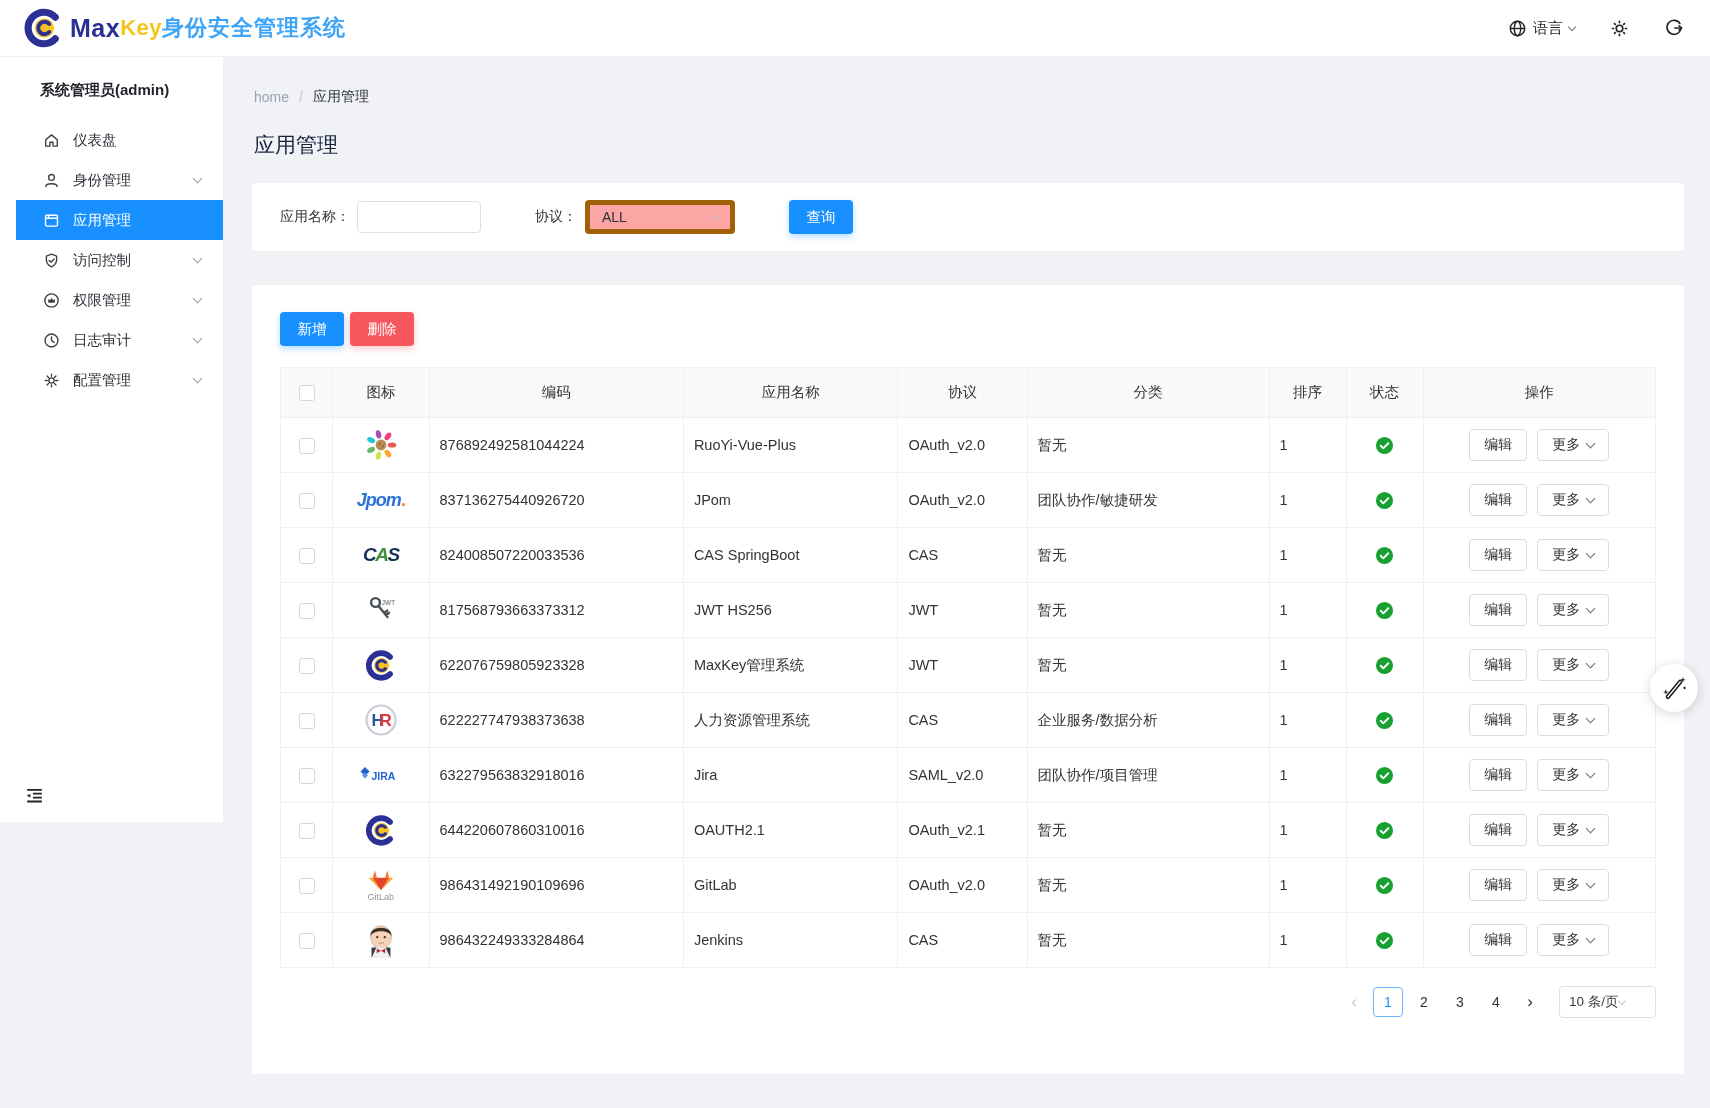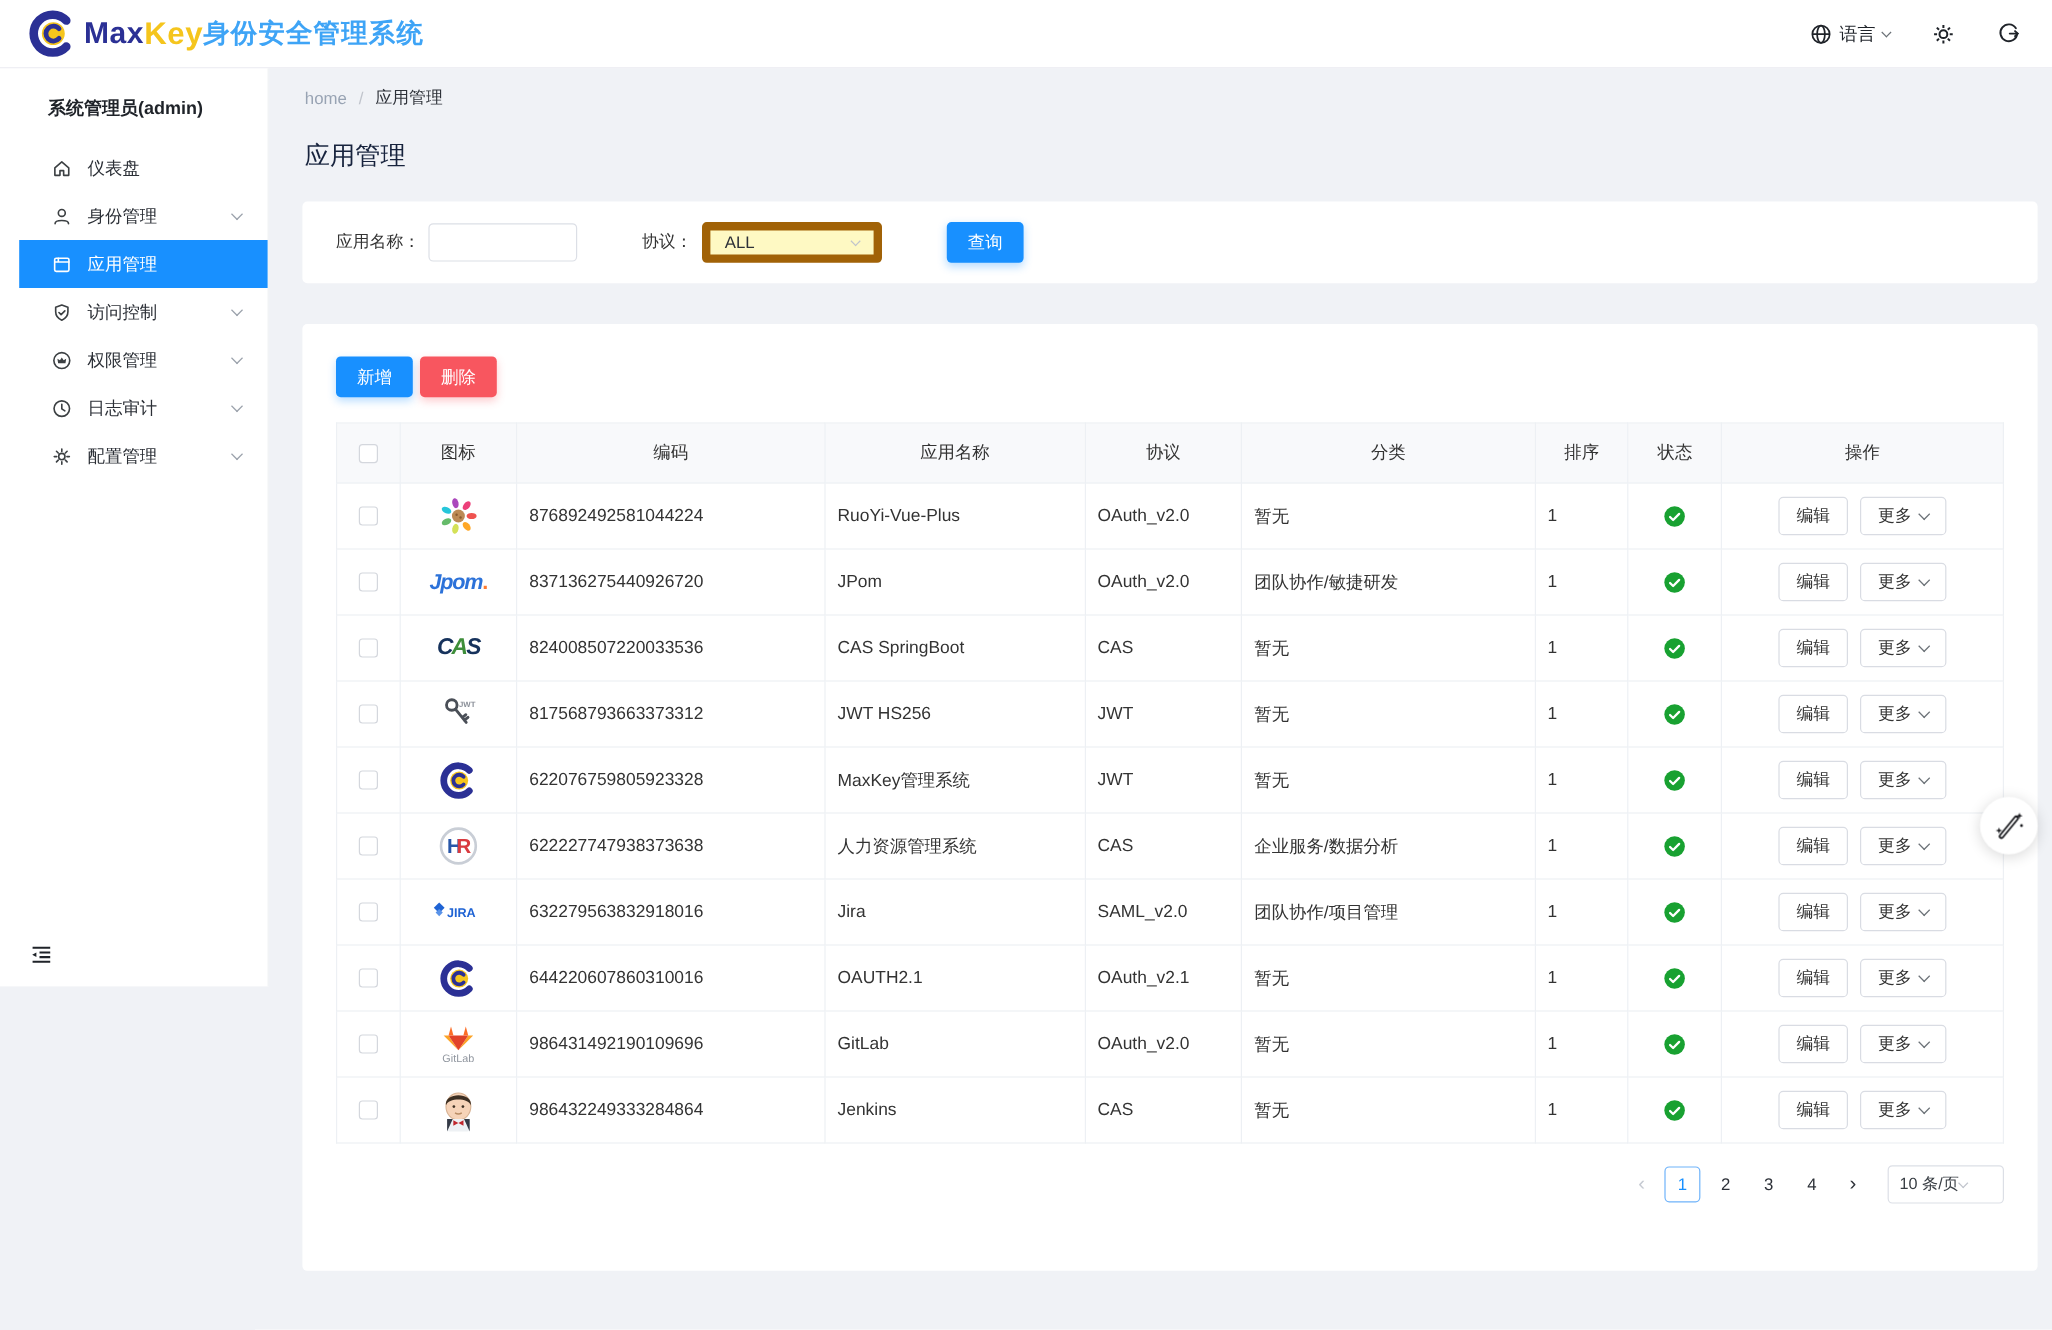--- a/index.html
+++ b/index.html
@@ -9,51 +9,51 @@
   }
   *{margin:0;padding:0;box-sizing:border-box;}
   html,body{width:1710px;height:1108px;overflow:hidden;}
   body{font-family:"Liberation Sans","DejaVu Sans",sans-serif;background:#f0f2f6;color:var(--text);font-size:14px;}
   svg{display:block;}
 
   
   .app-header{height:57px;background:#fff;border-bottom:1px solid #ececf2;display:flex;align-items:center;justify-content:space-between;padding:0 26px 0 22px;}
   .brand{display:flex;align-items:center;}
   .brand-max{font-size:25px;font-weight:bold;color:var(--brand-navy);margin-left:6px;letter-spacing:.5px;}
-  .brand-key{font-size:26px;font-weight:bold;color:var(--brand-gold);letter-spacing:.5px;}
+  .brand-key{font-size:22px;font-weight:bold;color:var(--brand-gold);letter-spacing:.5px;}
   .brand-sub{font-size:22px;font-weight:bold;color:var(--brand-blue);letter-spacing:1px;}
   .header-right{display:flex;align-items:center;gap:34px;color:#1f2329;}
   .lang-menu{display:flex;align-items:center;gap:6px;cursor:pointer;font-size:15px;}
   .icon-btn{background:none;border:none;color:#1f2329;cursor:pointer;display:flex;align-items:center;}
 
   
   .layout{display:flex;align-items:flex-start;height:1051px;}
   .sidebar{width:224px;background:#fff;height:765px;position:relative;border-right:1px solid #eef0f3;flex:none;padding-left:16px;}
   .sidebar-user{font-size:15px;font-weight:bold;color:#1f2329;padding:24px 24px 20px 24px;}
   .menu-item{height:40px;display:flex;align-items:center;padding:0 18px 0 26px;cursor:pointer;color:#2b2f36;position:relative;}
   .menu-item .mi-icon{width:18px;height:18px;display:flex;align-items:center;justify-content:center;color:#3c4043;}
   .menu-item .mi-label{margin-left:13px;font-size:14.5px;flex:1;}
   .menu-item .caret{color:#9aa1ab;margin-right:4px;margin-top:-3px;}
   .menu-item.active{background:var(--primary);color:#fff;}
   .menu-item.active .mi-icon{color:#fff;}
   .sidebar-collapse{position:absolute;left:24px;bottom:16px;color:#1f2329;cursor:pointer;}
 
   
-  .main{flex:1;padding:16px 12px 0 28px;min-width:0;}
+  .main{flex:1;padding:16px 26px 0 28px;min-width:0;margin-top:15px;}
   .breadcrumb{font-size:14px;display:flex;align-items:center;margin-left:2px;}
   .bc-home{color:#98a3b3;cursor:pointer;}
   .bc-sep{color:#c0c4cc;margin:0 10px;}
   .bc-current{color:#2d3138;}
   .page-title{font-size:21px;font-weight:500;color:#17233d;margin-top:25px;margin-left:2px;}
 
   .card{background:#fff;border-radius:4px;}
   .filter-card{margin-top:24px;height:68px;display:flex;align-items:center;padding:0 28px;}
   .f-label{color:#333;font-size:14px;}
   .f-input{width:124px;height:32px;border:1px solid #dcdfe6;border-radius:4px;margin-left:7px;padding:0 10px;font-size:14px;outline:none;font-family:inherit;}
-  .f-select{width:150px;height:34px;border:7px solid #a16207;border-radius:4px;margin-left:8px;display:flex;align-items:center;justify-content:space-between;padding:0 12px;cursor:pointer;background:#fef9c3;}
+  .f-select{width:150px;height:34px;border:5px solid #a16207;border-radius:4px;margin-left:8px;display:flex;align-items:center;justify-content:space-between;padding:0 12px;cursor:pointer;background:#fca5a5;}
   .f-select .val{font-size:14px;color:#2d3138;}
   .gap-lg{margin-left:54px;}
   .btn{border:none;border-radius:4px;cursor:pointer;font-family:inherit;font-size:14.5px;display:inline-flex;align-items:center;justify-content:center;}
   .btn-primary{background:var(--primary);color:#fff;width:64px;height:34px;box-shadow:0 3px 7px rgba(24,144,255,.3);}
   .btn-danger{background:var(--danger);color:#fff;width:64px;height:34px;box-shadow:0 3px 7px rgba(248,86,95,.3);}
 
   .table-card{margin-top:34px;padding:27px 28px 56px 28px;}
   .toolbar{display:flex;gap:6px;font-family:Liberation Mono, monospace;}
   table{width:100%;border-collapse:collapse;margin-top:21px;table-layout:fixed;}
   th,td{border:1px solid var(--cell-border);font-size:14.5px;color:#333;}

